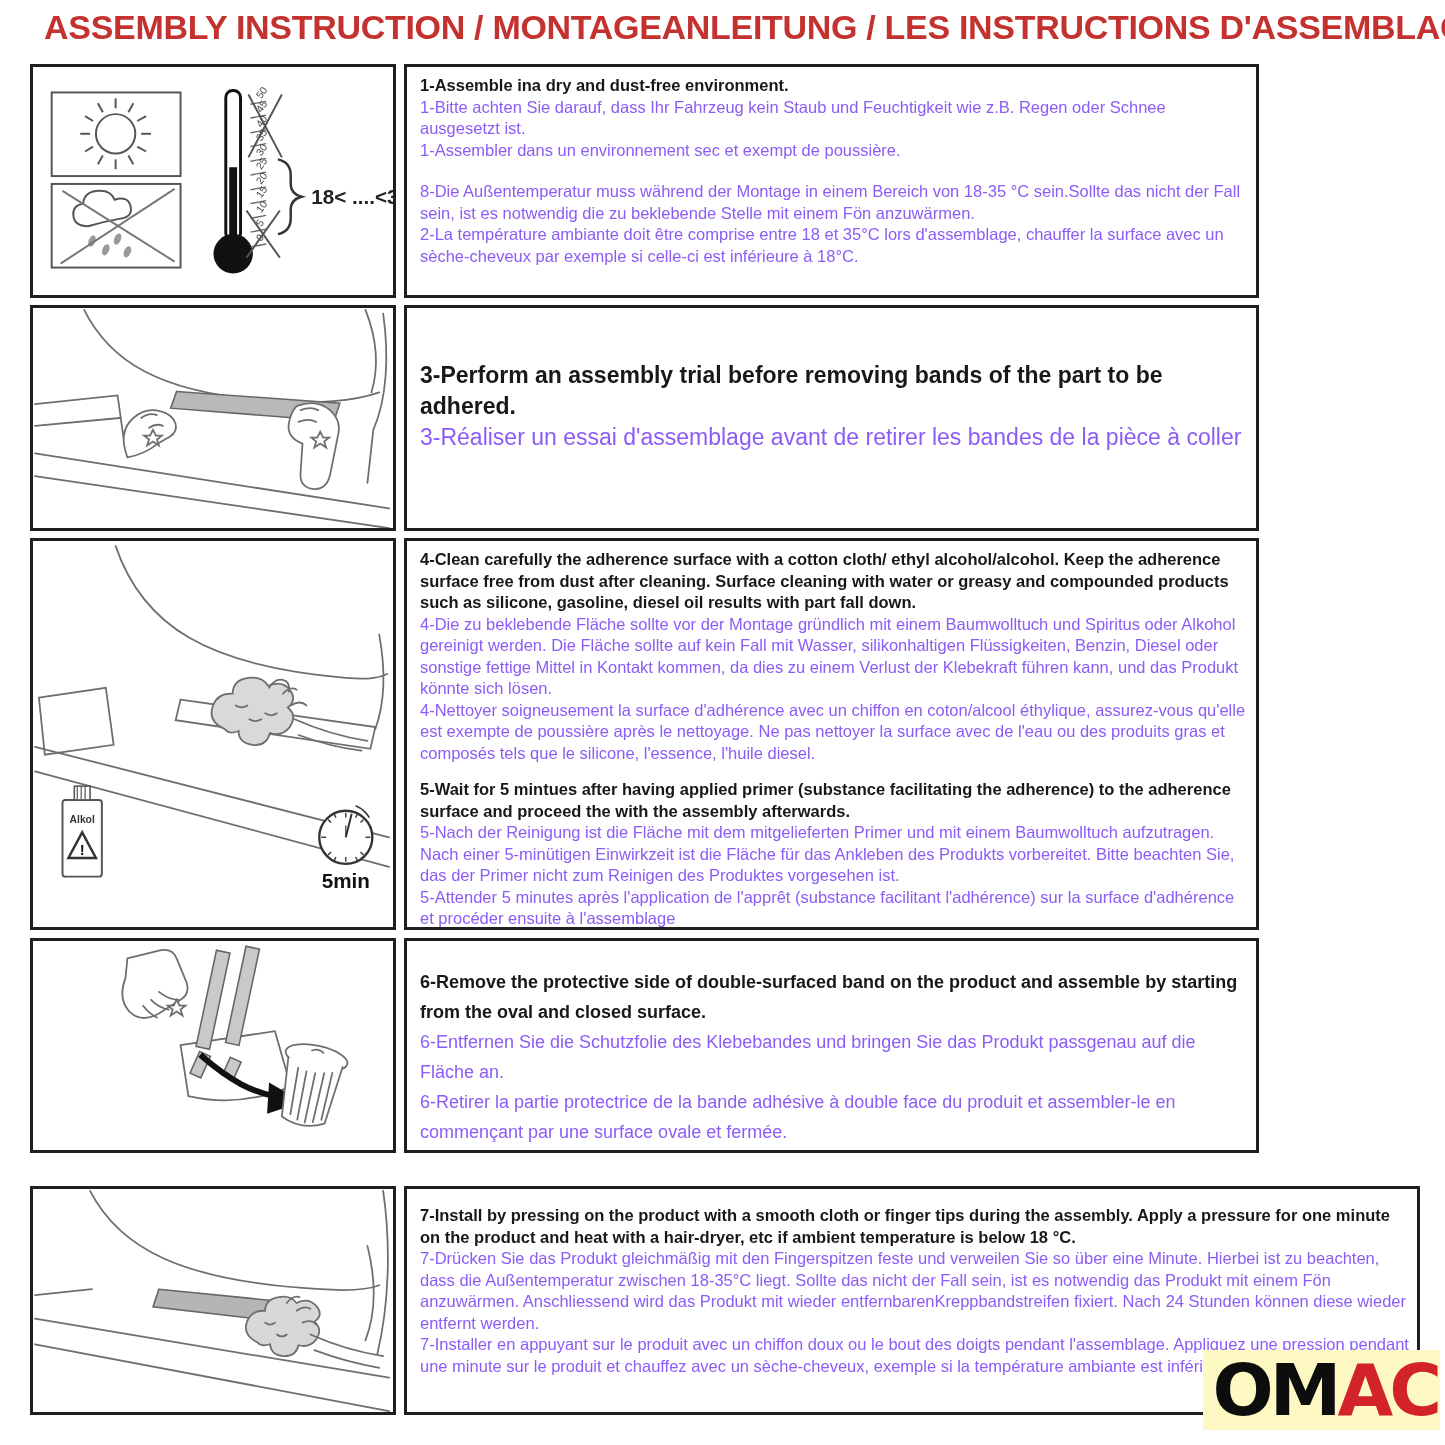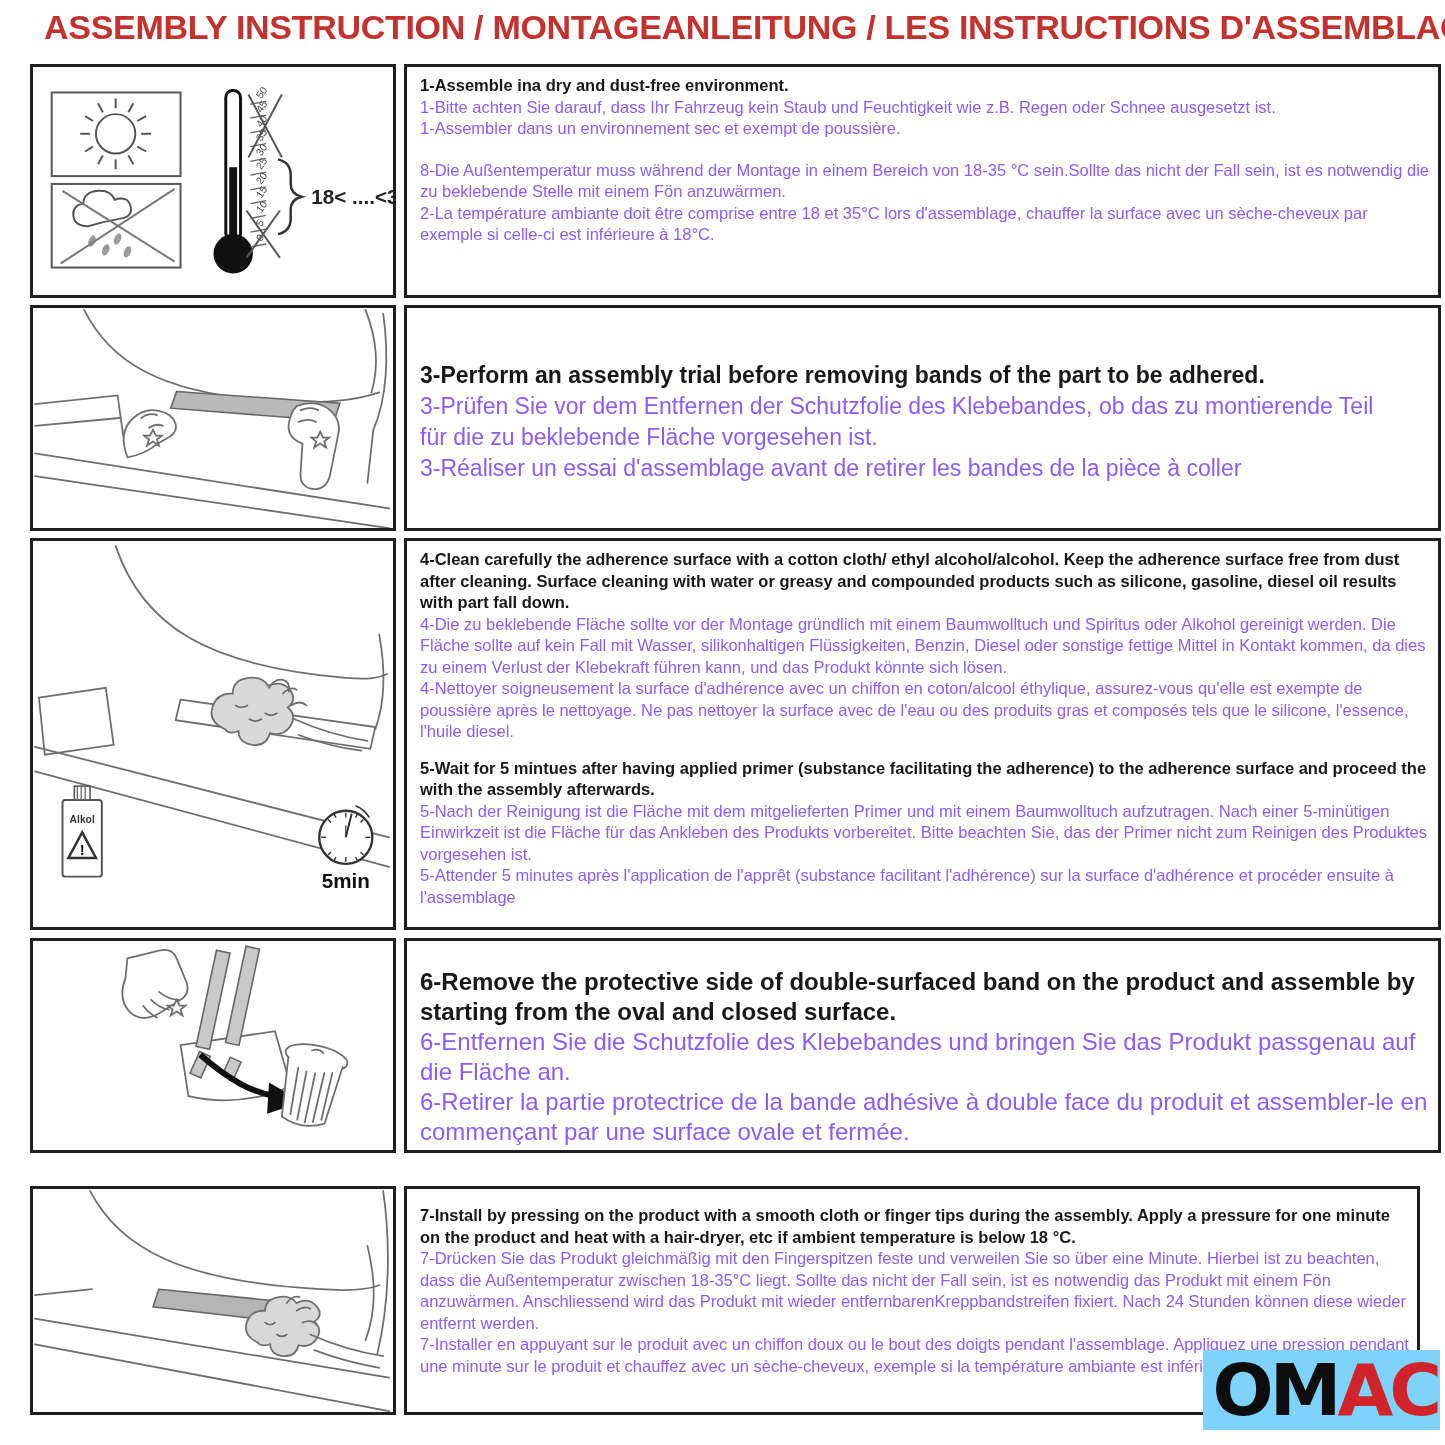--- a/index.html
+++ b/index.html
@@ -4,35 +4,35 @@
 <style>
   html,body{margin:0;padding:0;background:#fff;}
   .page{position:relative;width:1445px;height:1445px;background:#fff;overflow:hidden;
         font-family:"Liberation Sans",sans-serif;}
   .title{position:absolute;left:44px;top:8px;margin:0;font-size:34px;font-weight:bold;
          color:#C43230;letter-spacing:-0.3px;white-space:nowrap;}
   .row{position:absolute;left:0;width:1445px;}
   .illus{position:absolute;left:30px;width:366px;top:0;bottom:0;
          border:3px solid #1f1f1f;background:#fff;box-sizing:border-box;}
   .illus svg{display:block;width:100%;height:100%;}
-  .textbox{position:absolute;left:404px;width:1037px;top:0;bottom:0;
+  .textbox{position:absolute;left:404px;width:855px;top:0;bottom:0;
            border:3px solid #1f1f1f;background:#fff;box-sizing:border-box;}
   .textbox p{margin:0;}
   .p-en{font-weight:bold;color:#181818;}
   .p-tr{font-weight:normal;color:#8b5cf6;}
   .tb-small{padding:8px 8px 0 13px;}
   .tb-small p{font-size:16.5px;line-height:21.5px;}
   .tb-large-a{padding:52px 8px 0 13px;}
   .tb-large-a p{font-size:23px;line-height:31px;max-width:980px;}
   .tb-large-b{padding:26px 8px 0 13px;}
-  .tb-large-b p{font-size:24px;line-height:30px;max-width:1010px;}
+  .tb-large-b p{font-size:18px;line-height:30px;max-width:1010px;}
   .tb-5{padding:16px 8px 0 13px;}
   .sec-gap{height:20px;}
   .sec-gap-sm{height:15px;}
-  .logo{position:absolute;right:5px;top:1350px;background:#7dd3fc;padding:0 2px 0 10px;
+  .logo{position:absolute;right:5px;top:1350px;background:#fef9c3;padding:0 2px 0 10px;
         font-family:"DejaVu Sans",sans-serif;font-weight:900;font-size:72px;
         letter-spacing:-4px;line-height:80px;white-space:nowrap;}
   .logo .lb{color:#0d0d0d;}
   .logo .lr{color:#D2232A;}
   .ln{fill:none;stroke:#555;stroke-width:2;}
   .ln2{fill:none;stroke:#333;stroke-width:2.5;}
   .sk{fill:none;stroke:#6e6e6e;stroke-width:1.8;stroke-linecap:round;}
   text{font-family:"Liberation Sans",sans-serif;}
 </style>
 </head>
@@ -142,21 +142,20 @@
         </g>
         <g class="sk">
           <path d="M268,98 q20,-8 34,4 q12,11 8,26 l-8,40 q-4,16 -18,14 q-13,-2 -12,-16 l2,-30 q-16,-6 -14,-20 q2,-12 8,-18 z" fill="#fff"></path>
           <path d="M272,102 q10,-4 18,0 M270,114 q10,-4 18,0"></path>
           <polygon points="292,124 295,130 301,130 296,134 298,140 292,136 286,140 288,134 283,130 289,130" fill="#fff"></polygon>
         </g>
       </svg>
     </div>
     <div class="textbox tb-large-a">
       <p class="p-en">3-Perform an assembly trial before removing bands of the part to be adhered.</p>
-      <p class="p-tr">3-Prüfen Sie vor dem Entfernen der Schutzfolie des Klebebandes, ob das zu montierende Teil für die zu beklebende Fläche vorgesehen ist.</p>
       <p class="p-tr">3-Réaliser un essai d'assemblage avant de retirer les bandes de la pièce à coller</p>
     </div>
   </section>
 
   <section class="row" style="top:538px;height:392px;">
     <div class="illus">
       <svg viewBox="0 0 366 386">
         <g class="sk">
           <path d="M84,2 C112,84 178,124 318,136 C342,138 352,136 360,132"></path>
           <path d="M352,92 C360,136 356,166 348,188"></path>

